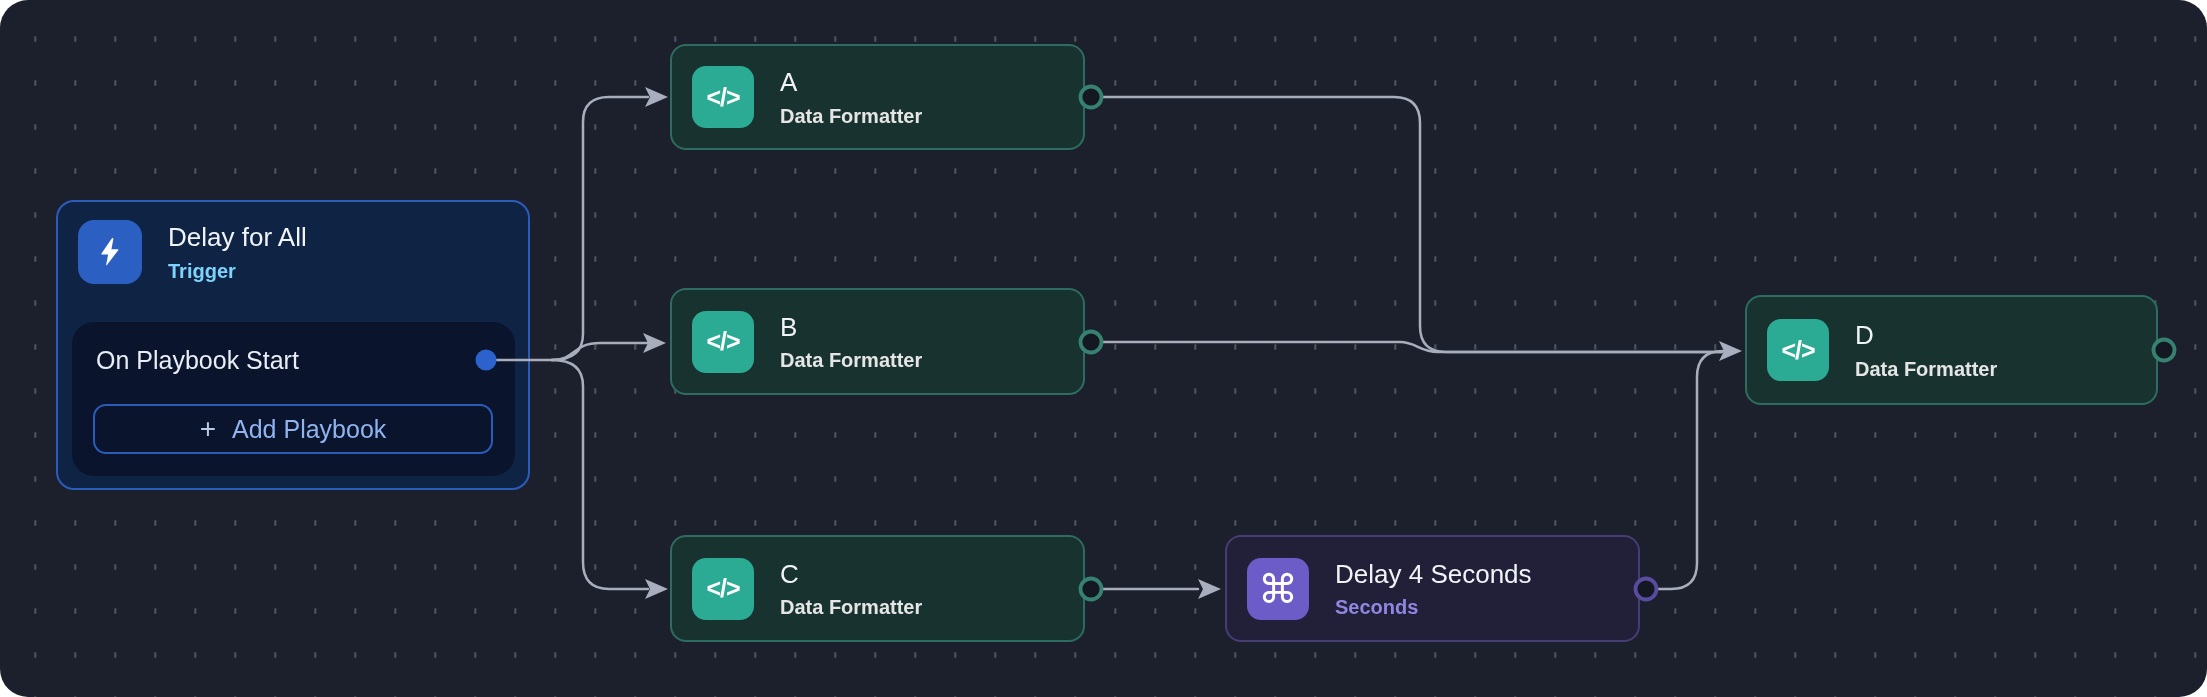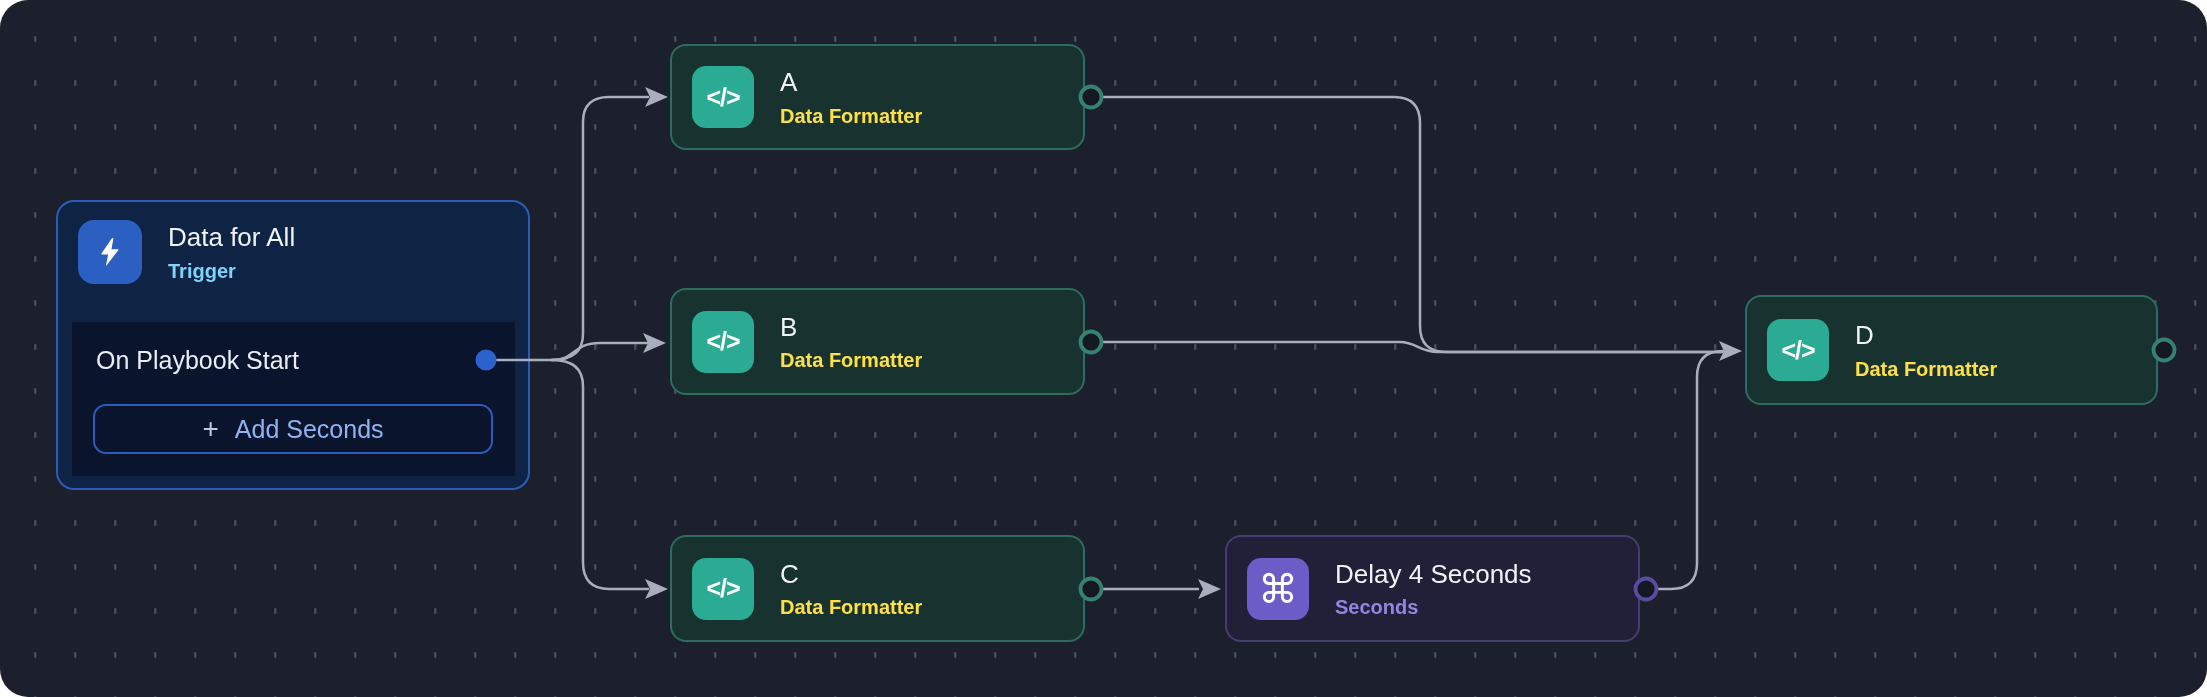--- a/index.html
+++ b/index.html
@@ -21,32 +21,32 @@
     display:flex;align-items:center;justify-content:center;
   }
   .tile.green-tile{background:#2cab94;}
   .tile.purple-tile{background:#6b5cc8;}
   .tile.blue-tile{background:#2b5fc2;width:64px;height:64px;border-radius:16px;}
   .code-glyph{font-weight:700;font-size:25px;color:#ffffff;letter-spacing:-1px;}
   .cmd-glyph{font-family:"DejaVu Sans",sans-serif;font-size:40px;color:#ffffff;line-height:1;}
   .txt{display:flex;flex-direction:column;justify-content:center;}
   .title{font-size:26px;font-weight:500;color:#f1f4f7;line-height:1.15;}
   .subtitle{font-size:20px;font-weight:700;margin-top:8px;line-height:1;}
-  .subtitle.teal{color:#fde047;}
+  .subtitle.teal{color:#e5e5e5;}
   .subtitle.blue{color:#7dd3fc;}
   .subtitle.purple{color:#9186e2;}
   
   .trigger-node{
     position:absolute;left:56px;top:200px;width:474px;height:290px;
     background:#0f2345;border:2px solid #2b5cba;border-radius:18px;box-sizing:border-box;
   }
   .trigger-header{display:flex;align-items:center;gap:26px;padding:18px 0 0 20px;}
   .trigger-panel{
     position:absolute;left:14px;top:120px;width:443px;height:154px;
-    background:#0a142c;border-radius:2px;
+    background:#0a142c;border-radius:22px;
   }
   .trigger-row-label{
     position:absolute;left:24px;top:24px;font-size:25px;font-weight:400;color:#e9eef6;
   }
   .add-trigger-btn{
     position:absolute;left:21px;top:82px;width:400px;height:50px;
     border:2px solid #2c5cba;border-radius:13px;background:transparent;
     display:flex;align-items:center;justify-content:center;gap:16px;
     color:#8fb4f0;font-family:"Liberation Sans",sans-serif;font-size:25px;font-weight:500;cursor:pointer;
   }
@@ -68,29 +68,29 @@
   </svg>
 
   <div class="trigger-node">
     <div class="trigger-header">
       <div class="tile blue-tile">
         <svg width="32" height="32" viewBox="0 0 24 24">
           <path d="M13.3 1.8 L5.6 13.2 Q5.2 13.9 6 13.9 L10.6 13.9 L9.1 21.6 Q9 22.5 9.7 21.8 L18.2 10.6 Q18.7 9.9 17.8 9.9 L13.1 9.9 L14.5 2.3 Q14.6 1.2 13.3 1.8 Z" fill="#ffffff"></path>
         </svg>
       </div>
       <div class="txt">
-        <div class="title">Data for All</div>
+        <div class="title">Delay for All</div>
         <div class="subtitle blue">Trigger</div>
       </div>
     </div>
     <div class="trigger-panel">
       <div class="trigger-row-label">On Playbook Start</div>
       <button class="add-trigger-btn">
         <span class="plus-glyph">+</span>
-        <span>Add Seconds</span>
+        <span>Add Playbook</span>
       </button>
     </div>
   </div>
 
   <div class="node green" style="left:670px;top:44px;width:415px;height:106px;">
     <div class="tile green-tile">
       <span class="code-glyph">&lt;/&gt;</span>
     </div>
     <div class="txt">
       <div class="title">A</div>

